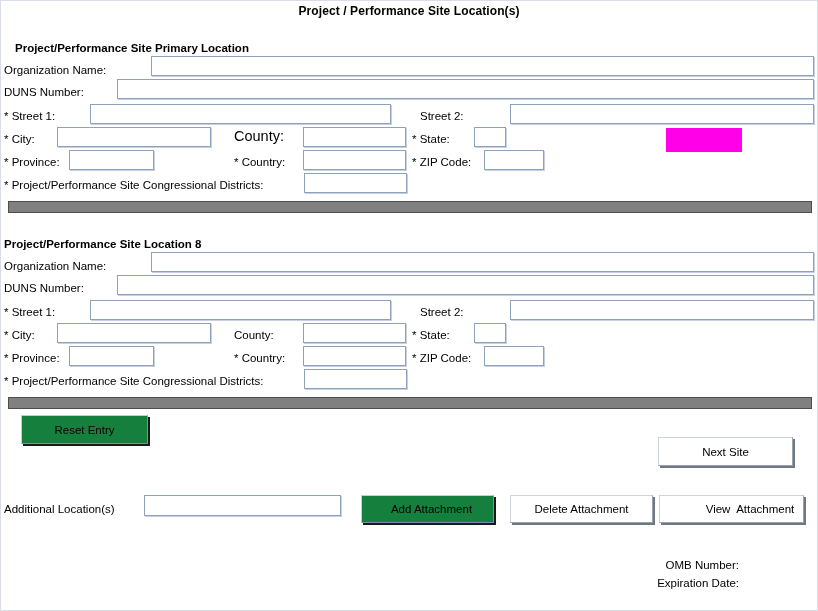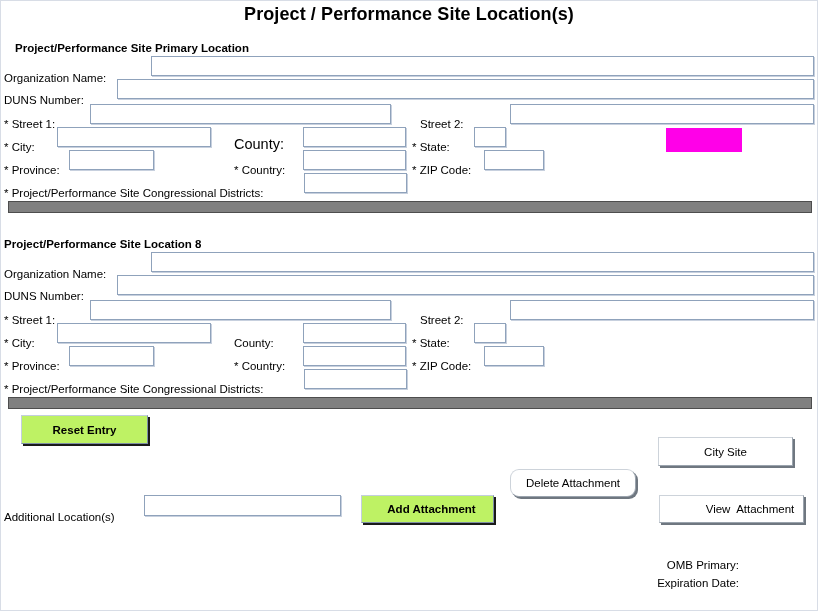--- a/index.html
+++ b/index.html
@@ -19,38 +19,37 @@
     border: 1px solid #d8dde6;
     box-sizing: border-box;
     overflow: hidden;
   }
 
   .form-title {
     position: absolute;
     left: 0; right: 0;
     top: 3px;
     text-align: center;
-    font-size: 18px;
+    font-size: 12px;
     font-weight: bold;
     letter-spacing: 0.1px;
   }
 
   .section-head {
     position: absolute;
     font-size: 11.5px;
     font-weight: bold;
     white-space: nowrap;
   }
 
   .lbl {
     position: absolute;
     font-size: 11.5px;
     white-space: nowrap;
     line-height: 14px;
-    margin-top: 8px;
   }
   .lbl-big {
     font-size: 14.5px;
   }
 
   .fld {
     position: absolute;
     background: #ffffff;
     border: 1px solid #8fa2bb;
     box-shadow: 1px 1px 0 0 #c7d0de;
@@ -71,26 +70,25 @@
     text-align: center;
     color: #000000;
     font-family: "Liberation Sans", sans-serif;
     white-space: pre;
     display: flex;
     align-items: center;
     justify-content: center;
     cursor: default;
   }
   .btn-filled {
-    background: #bef264;
+    background: #15803d;
     border: 1px solid #7d8ea6;
     border-top-color: #c3cedd;
     border-left-color: #c3cedd;
     box-shadow: 2px 2px 0 0 #1a1a1a;
-    font-weight: bold;
   }
   .btn-plain {
     background: #ffffff;
     border: 1px solid #9aa3ad;
     border-top-color: #cdd3da;
     border-left-color: #cdd3da;
     box-shadow: 2px 2px 0 0 #6f7780;
   }
 
   .swatch {
@@ -183,27 +181,27 @@
   <div class="lbl" style="left:411px; top:350px;">* ZIP Code:</div>
   <div class="fld" style="left:483px; top:345px; width:60px; height:20px;"></div>
 
   <div class="lbl" style="left:3px; top:373px;">* Project/Performance Site Congressional Districts:</div>
   <div class="fld" style="left:303px; top:368px; width:103px; height:20px;"></div>
 
   <div class="divider" style="left:7px; top:396px; width:804px; height:12px;"></div>
 
   <div class="btn btn-filled" style="left:20px; top:414px; width:127px; height:29px;">Reset Entry</div>
 
-  <div class="btn btn-plain" style="left:657px; top:436px; width:135px; height:29px;">City Site</div>
+  <div class="btn btn-plain" style="left:657px; top:436px; width:135px; height:29px;">Next Site</div>
 
   <div class="lbl" style="left:3px; top:501px;">Additional Location(s)</div>
   <div class="fld" style="left:143px; top:494px; width:197px; height:21px;"></div>
 
   <div class="btn btn-filled" style="left:360px; top:494px; width:133px; height:28px;padding-left:8px;">Add Attachment</div>
 
-  <div class="btn btn-plain" style="left:509px; top:468px; width:126px; height:28px;border-radius:9px;">Delete Attachment</div>
+  <div class="btn btn-plain" style="left:509px; top:494px; width:143px; height:28px;">Delete Attachment</div>
 
   <div class="btn btn-plain" style="left:658px; top:494px; width:145px; height:28px;padding-left:37px;">View  Attachment</div>
 
-  <div class="footer-line" style="left:560px; top:558px; width:178px;">OMB Primary:</div>
+  <div class="footer-line" style="left:560px; top:558px; width:178px;">OMB Number:</div>
   <div class="footer-line" style="left:560px; top:576px; width:178px;">Expiration Date:</div>
 
 </div>
 
 </body></html>

